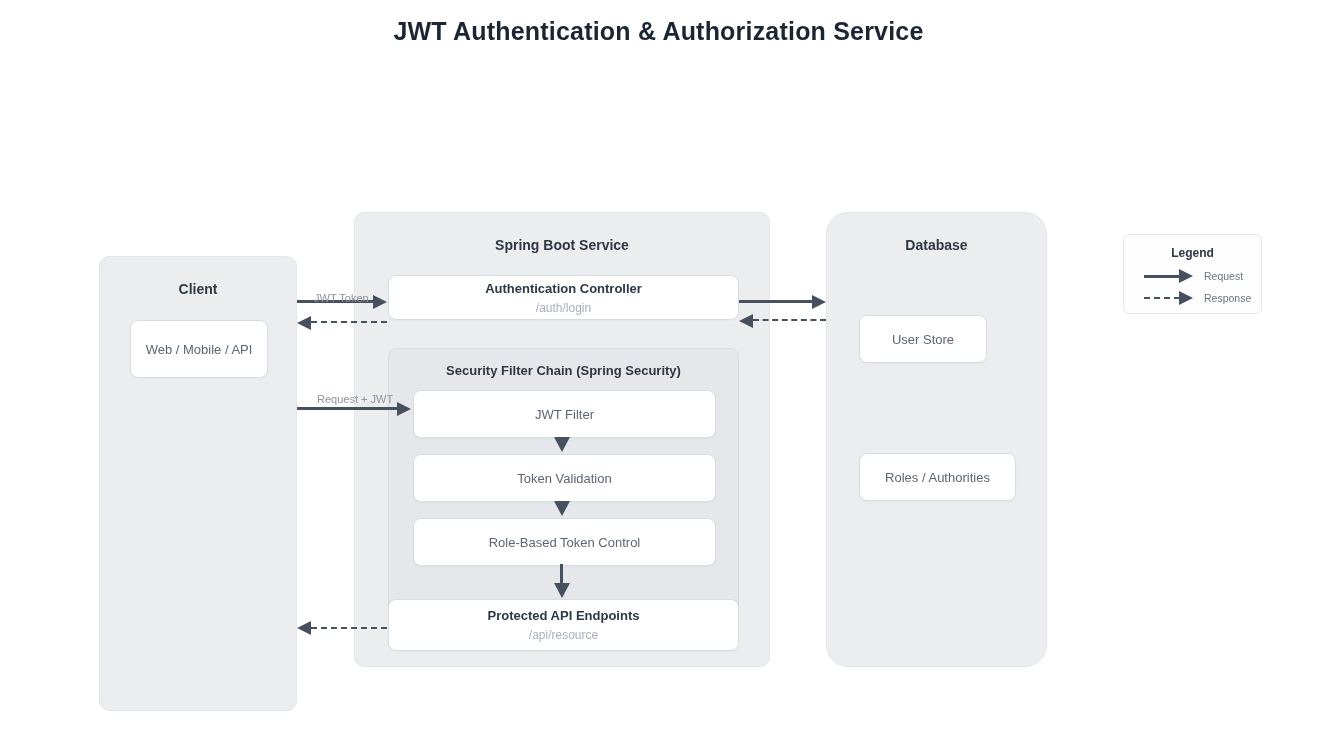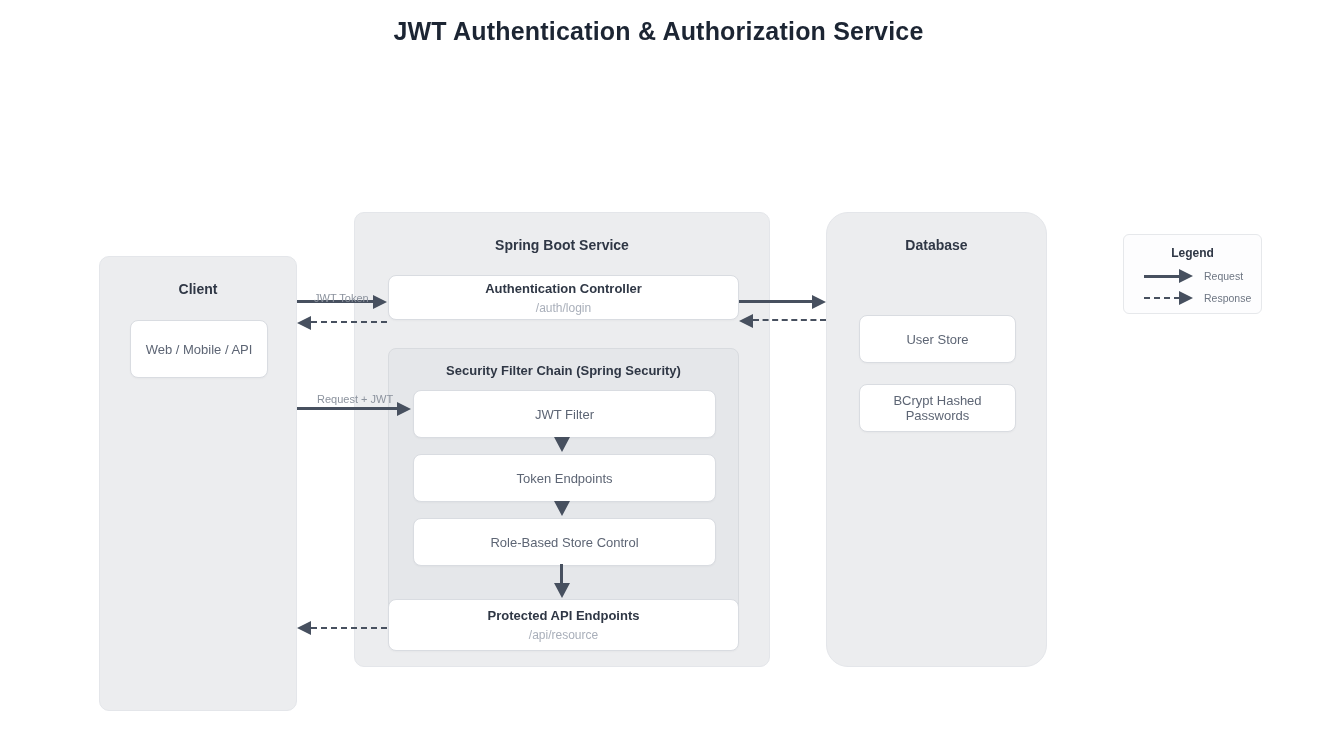--- a/index.html
+++ b/index.html
@@ -55,40 +55,40 @@
       <span class="bold">Authentication Controller</span>
       <span class="sub">/auth/login</span>
     </div>
 
     <div class="chain" style="left:33px;top:135px;width:351px;height:267px;">
       <div class="chain-title">Security Filter Chain (Spring Security)</div>
       <div class="node" style="left:24px;top:41px;width:303px;height:48px;">
         <span>JWT Filter</span>
       </div>
       <div class="node" style="left:24px;top:105px;width:303px;height:48px;">
-        <span>Token Endpoints</span>
+        <span>Token Validation</span>
       </div>
       <div class="node" style="left:24px;top:169px;width:303px;height:48px;">
-        <span>Role-Based Store Control</span>
+        <span>Role-Based Token Control</span>
       </div>
     </div>
 
     <div class="node" style="left:33px;top:386px;width:351px;height:52px;">
       <span class="bold">Protected API Endpoints</span>
       <span class="sub">/api/resource</span>
     </div>
   </div>
 
   <div class="container" style="left:826px;top:212px;width:221px;height:455px;border-radius:22px;">
     <div class="container-title">Database</div>
-    <div class="node" style="left:32px;top:102px;width:157px;height:48px;align-items:center;">
+    <div class="node" style="left:32px;top:102px;width:128px;height:48px;align-items:center;">
       <span>User Store</span>
     </div>
-    <div class="node" style="left:32px;top:171px;width:157px;height:48px;">
-      <span>BCrypt Hashed Passwords</span>
+    <div class="node" style="left:32px;top:240px;width:157px;height:48px;">
+      <span>Roles / Authorities</span>
     </div>
   </div>
 
   <div class="h-line" style="left:297px;top:300px;width:77px;"></div>
   <div class="head-right" style="left:373px;top:295px;"></div>
 
   <div class="head-left" style="left:297px;top:316px;"></div>
   <div class="h-line dashed" style="left:311px;top:321px;width:76px;"></div>
   <div class="edge-label" style="left:314px;top:292px;">JWT Token</div>
 

